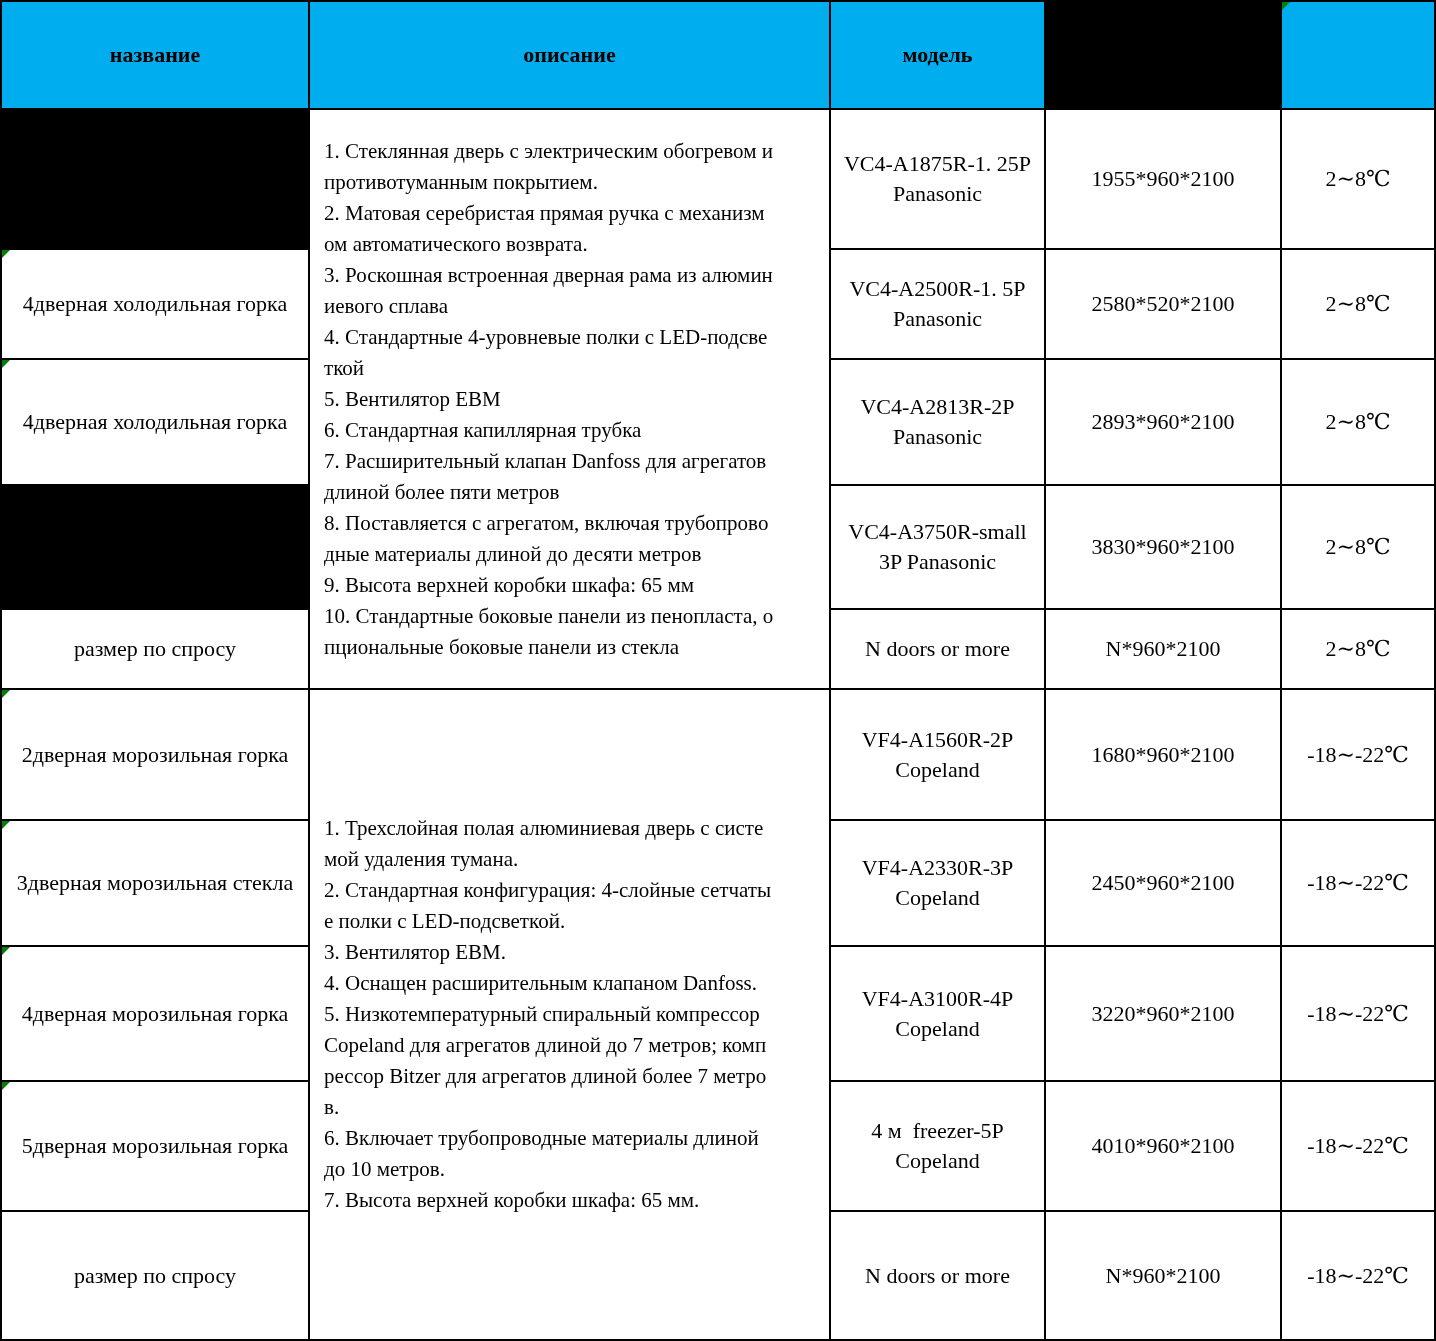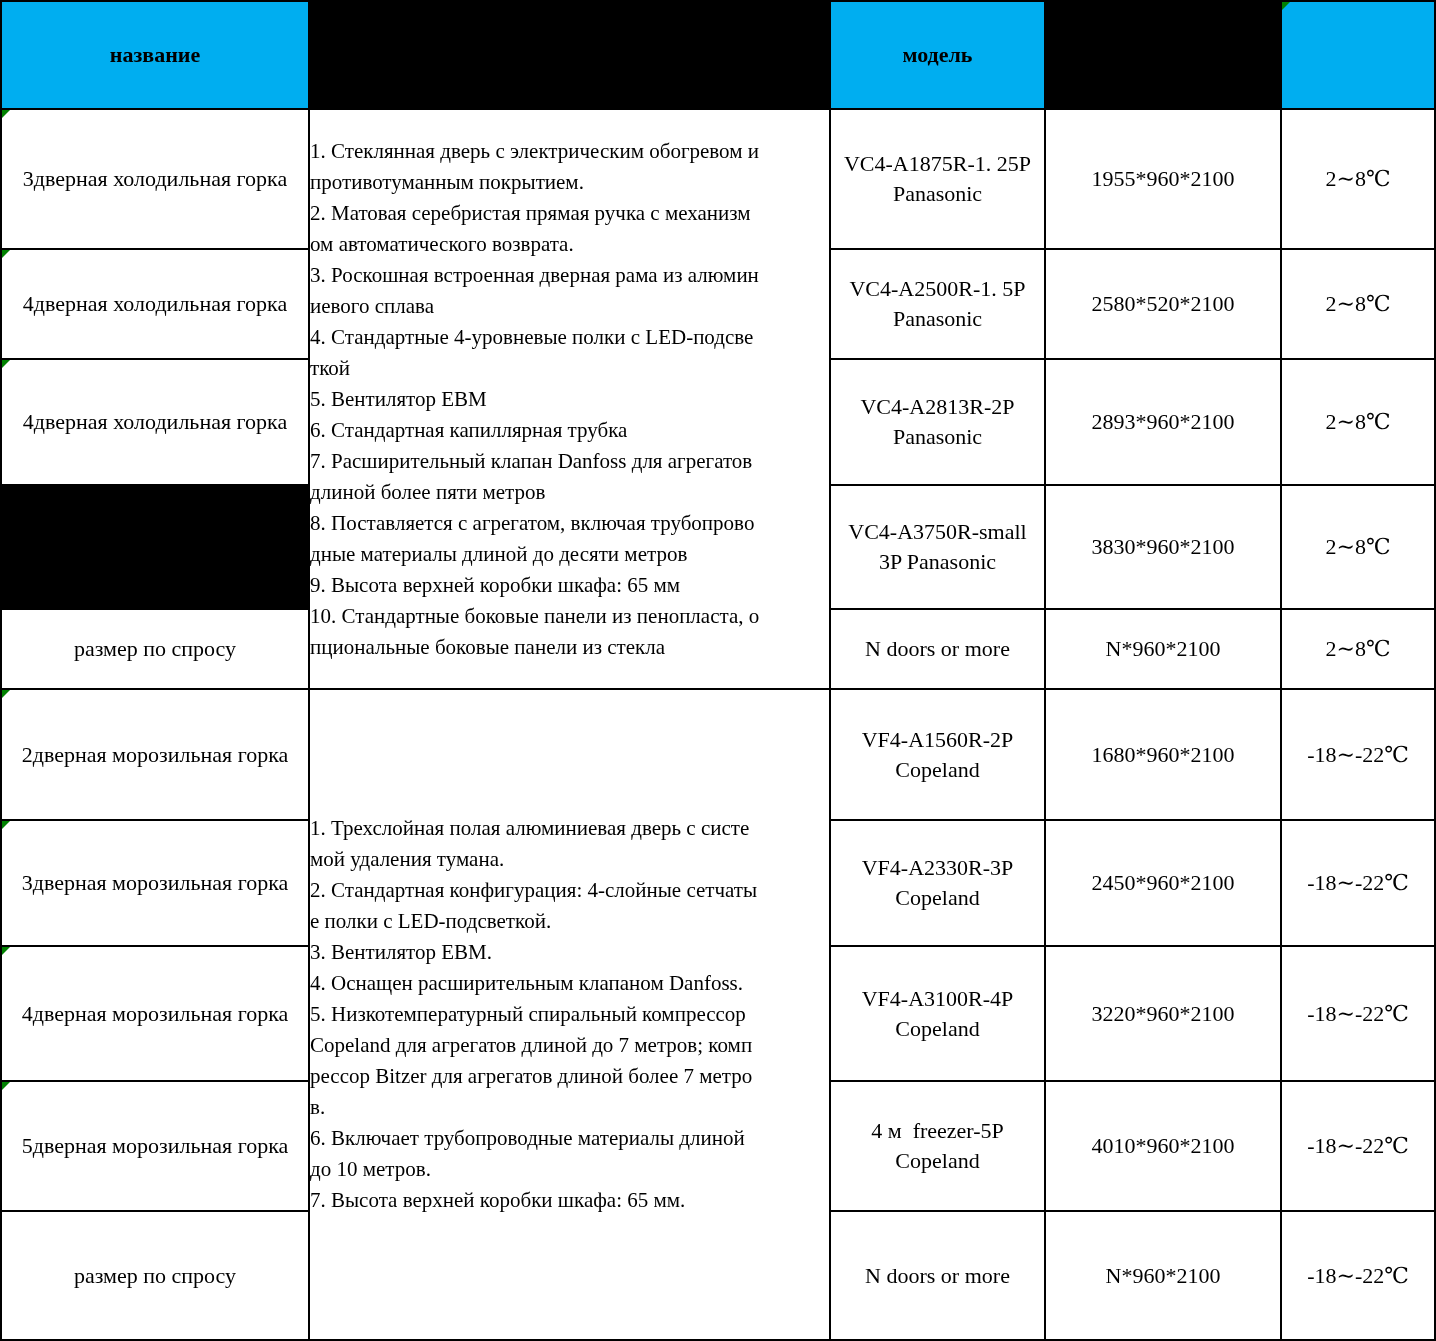--- a/index.html
+++ b/index.html
@@ -28,38 +28,39 @@
     white-space:pre-wrap;
     overflow:hidden;
   }
   .hd{
     background:#00AEF0;
     font-weight:bold;
   }
   .desc{
     justify-content:flex-start;
     text-align:left;
-    padding:0 0;
+    padding:0 14px;
     font-size:21px;
     line-height:31px;
   }
   .flag{
     position:absolute;
     top:0;left:0;
     width:0;height:0;
     border-top:8px solid #008000;
     border-right:8px solid transparent;
   }
 </style>
 </head>
 <body>
 
 <div class="tbl">
 
   <div class="cell hd" style="grid-area:1/1/2/2"><span>название</span></div>
+  <div class="cell hd" style="grid-area:1/2/2/3"><span>описание</span></div>
   <div class="cell hd" style="grid-area:1/3/2/4"><span>модель</span></div>
   <div class="cell hd" style="grid-area:1/5/2/6"><span class="flag"></span></div>
 
   <div class="cell desc" style="grid-area:2/2/7/3"><span>1. Стеклянная дверь с электрическим обогревом и
 противотуманным покрытием.
 2. Матовая серебристая прямая ручка с механизм
 ом автоматического возврата.
 3. Роскошная встроенная дверная рама из алюмин
 иевого сплава
 4. Стандартные 4-уровневые полки с LED-подсве
@@ -80,21 +81,20 @@
 3. Вентилятор EBM.
 4. Оснащен расширительным клапаном Danfoss.
 5. Низкотемпературный спиральный компрессор
 Copeland для агрегатов длиной до 7 метров; комп
 рессор Bitzer для агрегатов длиной более 7 метро
 в.
 6. Включает трубопроводные материалы длиной
 до 10 метров.
 7. Высота верхней коробки шкафа: 65 мм.</span></div>
 
-  <div class="cell" style="grid-area:2/1/3/2"><span class="flag"></span><span>3дверная холодильная горка</span></div>
   <div class="cell" style="grid-area:2/3/3/4"><span>VC4-A1875R-1. 25P
 Panasonic</span></div>
   <div class="cell" style="grid-area:2/4/3/5"><span>1955*960*2100</span></div>
   <div class="cell" style="grid-area:2/5/3/6"><span>2∼8℃</span></div>
 
   <div class="cell" style="grid-area:3/1/4/2"><span class="flag"></span><span>4дверная холодильная горка</span></div>
   <div class="cell" style="grid-area:3/3/4/4"><span>VC4-A2500R-1. 5P
 Panasonic</span></div>
   <div class="cell" style="grid-area:3/4/4/5"><span>2580*520*2100</span></div>
   <div class="cell" style="grid-area:3/5/4/6"><span>2∼8℃</span></div>
@@ -114,21 +114,21 @@
   <div class="cell" style="grid-area:6/3/7/4"><span>N doors or more</span></div>
   <div class="cell" style="grid-area:6/4/7/5"><span>N*960*2100</span></div>
   <div class="cell" style="grid-area:6/5/7/6"><span>2∼8℃</span></div>
 
   <div class="cell" style="grid-area:7/1/8/2"><span class="flag"></span><span>2дверная морозильная горка</span></div>
   <div class="cell" style="grid-area:7/3/8/4"><span>VF4-A1560R-2P
 Copeland</span></div>
   <div class="cell" style="grid-area:7/4/8/5"><span>1680*960*2100</span></div>
   <div class="cell" style="grid-area:7/5/8/6"><span>-18∼-22℃</span></div>
 
-  <div class="cell" style="grid-area:8/1/9/2"><span class="flag"></span><span>3дверная морозильная горка</span></div>
+  <div class="cell" style="grid-area:8/1/9/2"><span class="flag"></span><span>3дверная морозильная стекла</span></div>
   <div class="cell" style="grid-area:8/3/9/4"><span>VF4-A2330R-3P
 Copeland</span></div>
   <div class="cell" style="grid-area:8/4/9/5"><span>2450*960*2100</span></div>
   <div class="cell" style="grid-area:8/5/9/6"><span>-18∼-22℃</span></div>
 
   <div class="cell" style="grid-area:9/1/10/2"><span class="flag"></span><span>4дверная морозильная горка</span></div>
   <div class="cell" style="grid-area:9/3/10/4"><span>VF4-A3100R-4P
 Copeland</span></div>
   <div class="cell" style="grid-area:9/4/10/5"><span>3220*960*2100</span></div>
   <div class="cell" style="grid-area:9/5/10/6"><span>-18∼-22℃</span></div>

